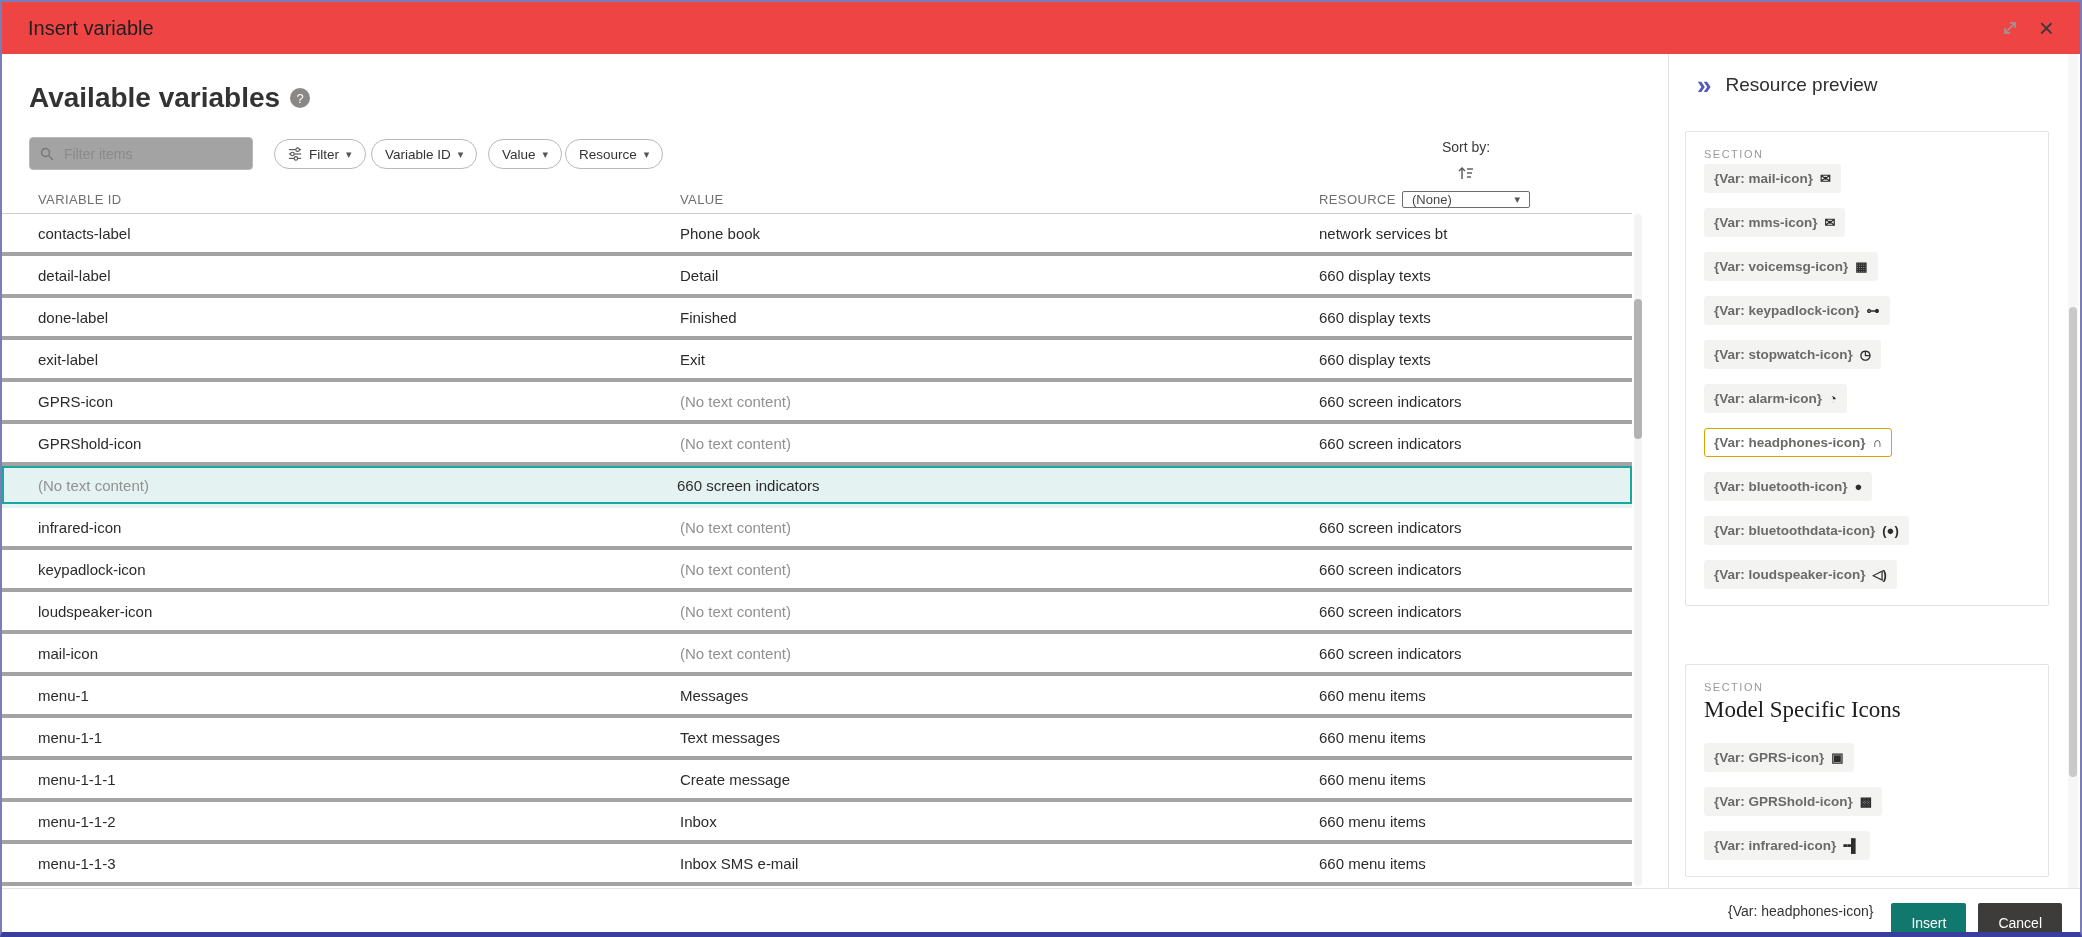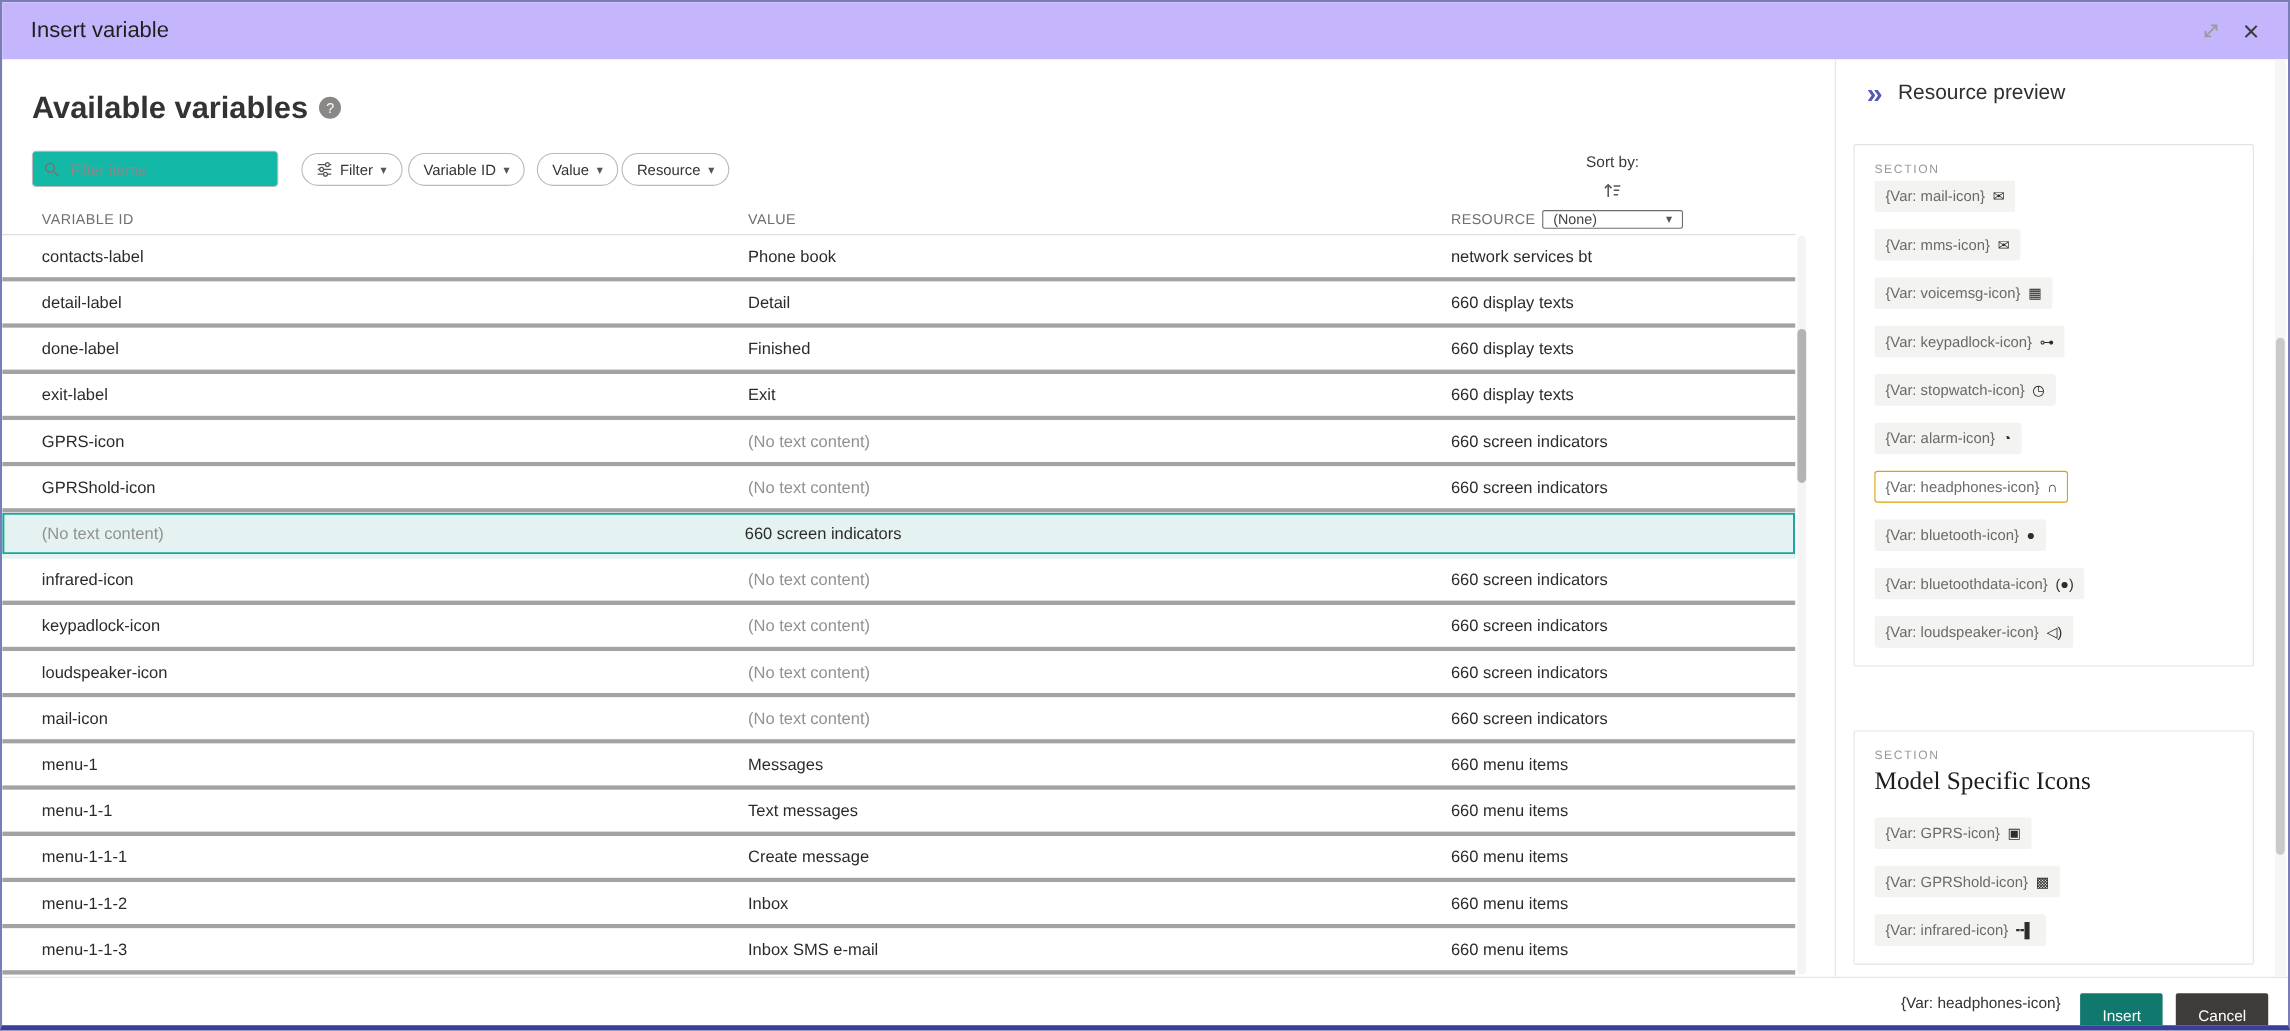--- a/index.html
+++ b/index.html
@@ -9,21 +9,21 @@
   .dialog {
     position:relative; width:2082px; height:937px;
     border:2px solid #7a7cb8; border-bottom:5px solid #3a3f9d;
     background:#fff; overflow:hidden;
   }
 
   
   .titlebar {
     position:absolute; left:0; top:0; right:0; height:52px;
     display:flex; align-items:center; padding:0 26px;
-    background:#c4b5fd; box-shadow:0 1px 2px rgba(0,0,0,0.05);
+    background:#ef4444; box-shadow:0 1px 2px rgba(0,0,0,0.05);
   }
   .dialog-title { font-size:20px; color:#1f1f1f; }
   .win-controls { margin-left:auto; display:flex; align-items:center; gap:20px; }
   .win-controls .expand-ic { width:18px; height:18px; cursor:pointer; }
   .close-x { font-size:26px; line-height:18px; color:#3a3a3a; cursor:pointer; }
 
   
   .main { position:absolute; left:0; top:52px; right:412px; bottom:44px; background:#fff; }
 
   .avail-heading {
@@ -33,21 +33,21 @@
   .avail-heading h2 { margin:0; font-size:28px; font-weight:600; color:#333; }
   .help-badge {
     width:20px; height:20px; border-radius:50%; background:#8a8886; color:#fff;
     font-size:13px; display:flex; align-items:center; justify-content:center; cursor:pointer;
   }
 
   
   .toolbar { position:absolute; left:0; top:83px; right:0; height:34px; }
   .search-box {
     position:absolute; left:27px; top:0; width:224px; height:33px;
-    border:1px solid #b9b9b9; border-radius:4px; background:#14b8a6;
+    border:1px solid #b9b9b9; border-radius:4px; background:#a3a3a3;
     display:flex; align-items:center; padding:0 10px; gap:8px;
   }
   .search-box input {
     border:none; outline:none; flex:1; font-size:14px; color:#333;
     font-family:"Liberation Sans",sans-serif; background:transparent;
   }
   .search-box input::placeholder { color:#8a8a8a; }
 
   .pill {
     position:absolute; top:2px; height:30px; border:1px solid #b9b9b9; border-radius:15px;
@@ -110,21 +110,21 @@
 
   .pcard {
     position:absolute; left:16px; width:364px;
     border:1px solid #e3e3e3; border-radius:2px; background:#fff; padding:16px 18px;
   }
   .pcard.card1 { top:77px; }
   .pcard.card2 { top:610px; }
   .section-label { font-size:11px; color:#999; letter-spacing:1.5px; margin-bottom:4px; }
   .section-heading { font-family:"Liberation Serif",serif; font-size:23px; color:#1c1c1c; margin:2px 0 20px 0; font-weight:400; }
 
-  .chip-row { margin-bottom:15px; }
+  .chip-row { margin-bottom:15px;font-weight:bold; }
   .chip {
     display:inline-flex; align-items:center; gap:7px; height:29px;
     background:#f3f3f2; border:1px solid transparent; border-radius:3px; padding:0 9px;
     cursor:pointer;
   }
   .chip .chip-label { font-size:13.5px; color:#6a6a68; white-space:nowrap; }
   .chip .chip-glyph { font-size:13px; color:#2d2d2d; }
   .chip.selected { background:#fff; border:1.5px solid #d9a406; }
 
   

